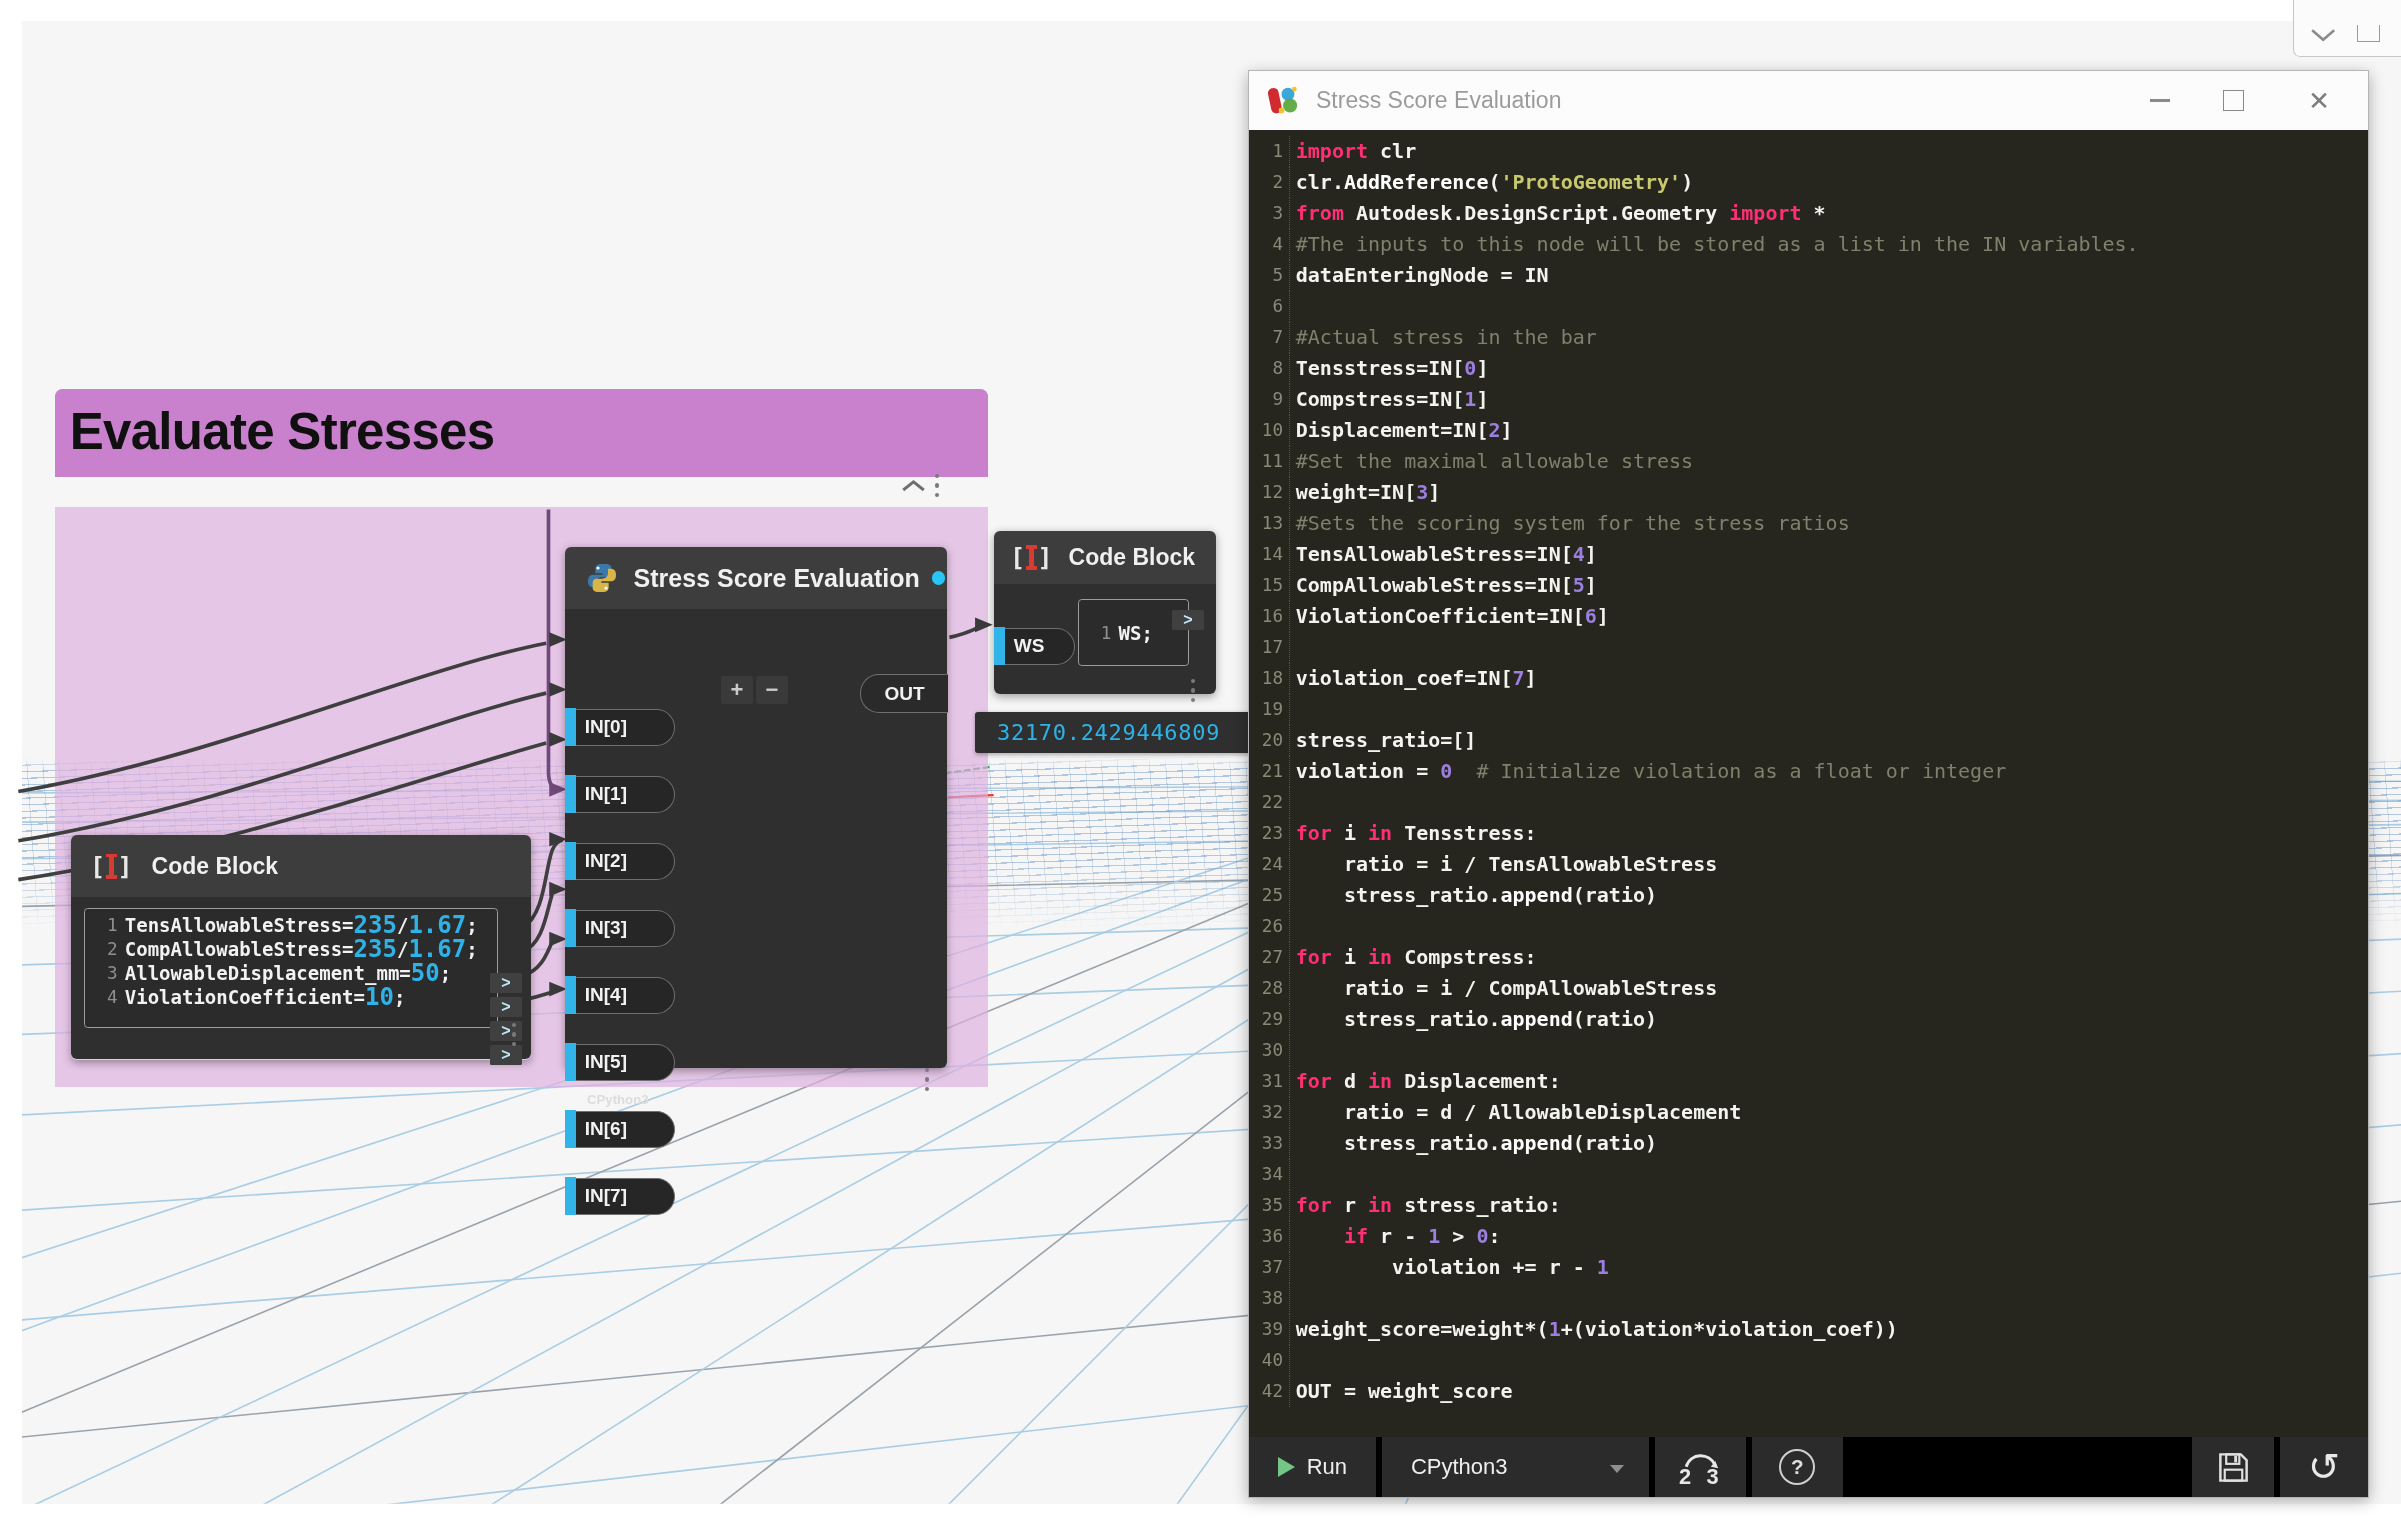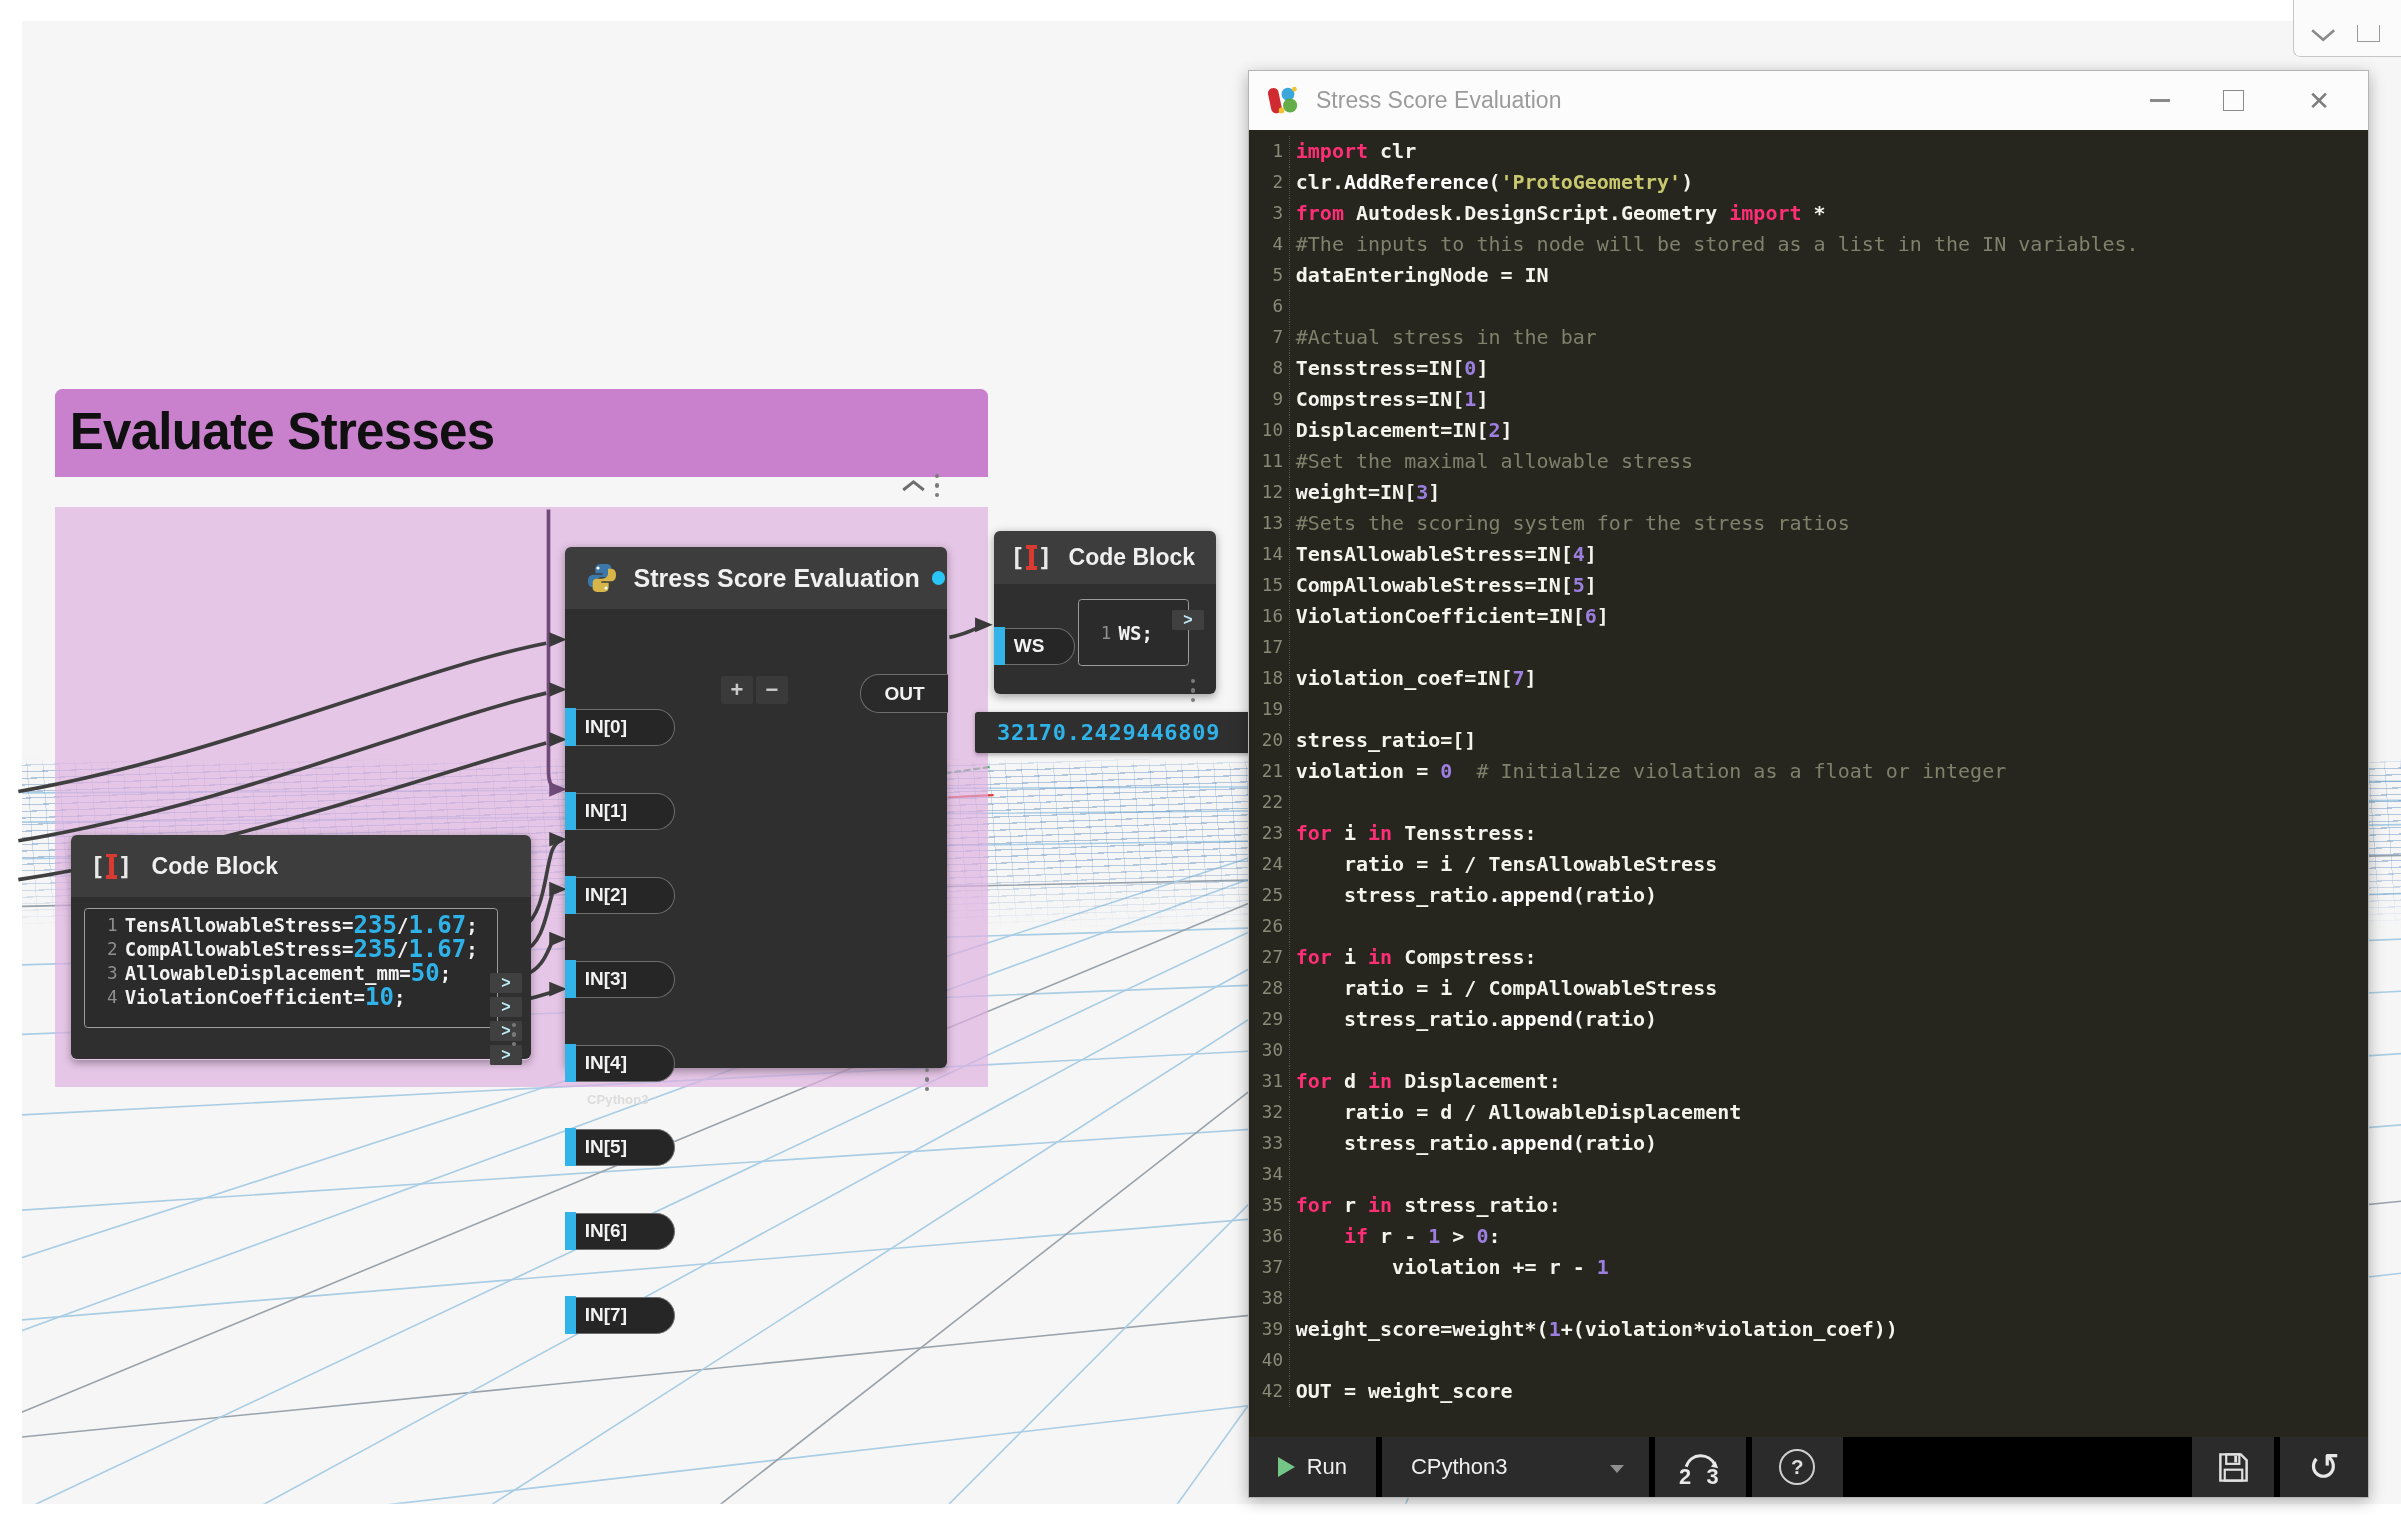--- a/index.html
+++ b/index.html
@@ -34,21 +34,21 @@
   .cb-icon .br{font-size:25px;font-weight:700;line-height:1;}
   .cb-icon .ibar{width:5.1px;height:22px;background:#d93a31;margin:0 3.7px;position:relative;}
   .cb-icon .ibar:before,.cb-icon .ibar:after{content:"";position:absolute;left:-2.9px;width:11px;height:3.7px;background:#d93a31;}
   .cb-icon .ibar:before{top:-1.5px;} .cb-icon .ibar:after{bottom:-1.5px;}
 
   
   #pynode{left:565px;top:547px;width:382px;height:521px;}
   #pynode .node-header{height:62px;padding-left:20.6px;}
   #pynode .node-title{font-size:25px;margin-left:16px;}
   #py-status-dot{width:13.2px;height:13.2px;border-radius:50%;background:#29c5f6;margin-left:11.8px;}
-  #in-ports{position:absolute;left:0;top:73px;display:flex;flex-direction:column;gap:20px;}
+  #in-ports{position:absolute;left:0;top:73px;display:flex;flex-direction:column;gap:3px;}
   .port{display:flex;align-items:center;height:38px;margin-top:26px;}
   .port .strip{width:11px;height:38px;background:#32b4e9;}
   .port .pill{height:35px;min-width:73px;background:#262626;border:1.5px solid #6f6f6f;border-left:none;
               border-radius:0 19px 19px 0;display:flex;align-items:center;padding:0 16px 0 8.8px;}
   .port .pill span{color:#f2f2f2;font-weight:700;font-size:19px;}
   .sq-btn{position:absolute;width:32px;height:28px;background:#3a3a3a;border-radius:2.2px;color:#c9c9c9;
           font-size:22px;font-weight:700;display:flex;align-items:center;justify-content:center;line-height:1;}
   #out-port{position:absolute;left:295px;top:65px;width:87px;height:37px;background:#2a2a2a;border:1.5px solid #6f6f6f;
             border-right:none;border-radius:19px 0 0 19px;display:flex;align-items:center;justify-content:center;}
   #out-port span{color:#f2f2f2;font-weight:700;font-size:19px;}
@@ -73,21 +73,21 @@
   #codeblock-right .node-header{height:53px;padding-left:16px;}
   #codeblock-right .node-title{font-size:23px;margin-left:16px;}
   #ws-port{position:absolute;left:0;top:17px;}
   #ws-port .pill{min-width:44px;}
   #cbR-box{position:absolute;left:84px;top:15.4px;width:94px;height:56px;display:flex;align-items:center;}
   #codeblock-right .vdots{position:absolute;left:197px;top:95px;}
 
   
   #preview-bubble{left:975px;top:712px;width:264px;height:41px;background:#2f2f2f;border-radius:2.9px;
     box-shadow:0 1.5px 4.4px rgba(0,0,0,.3);display:flex;align-items:center;padding-left:22px;}
-  #preview-bubble span{font-family:"DejaVu Sans Mono",monospace;font-weight:700;font-size:22px;color:#2fb2e8;letter-spacing:0.7px;}
+  #preview-bubble span{font-family:"DejaVu Sans Mono",monospace;font-weight:400;font-size:22px;color:#2fb2e8;letter-spacing:0.7px;}
 
   
   #script-window{left:1248px;top:70px;width:1119px;height:1426px;border:0.7px solid #b5b5b5;
     box-shadow:0 4.4px 14.7px rgba(0,0,0,.30);background:#26261e;}
   #titlebar{position:absolute;left:0;top:0;width:100%;height:59px;background:#fcfcfc;display:flex;align-items:center;}
   #titlebar-title{margin-left:16px;color:#9b9b9b;font-size:23px;font-weight:400;}
   .win-ctrl{position:absolute;top:0;height:59px;width:66px;display:flex;align-items:center;justify-content:center;}
   #btn-min{left:878px;} #btn-max{left:951px;} #btn-close{left:1037px;}
   #btn-min i{display:block;width:20.6px;height:2.2px;background:#8a8a8a;}
   #btn-max i{display:block;width:19px;height:19px;border:1.5px solid #8a8a8a;}

